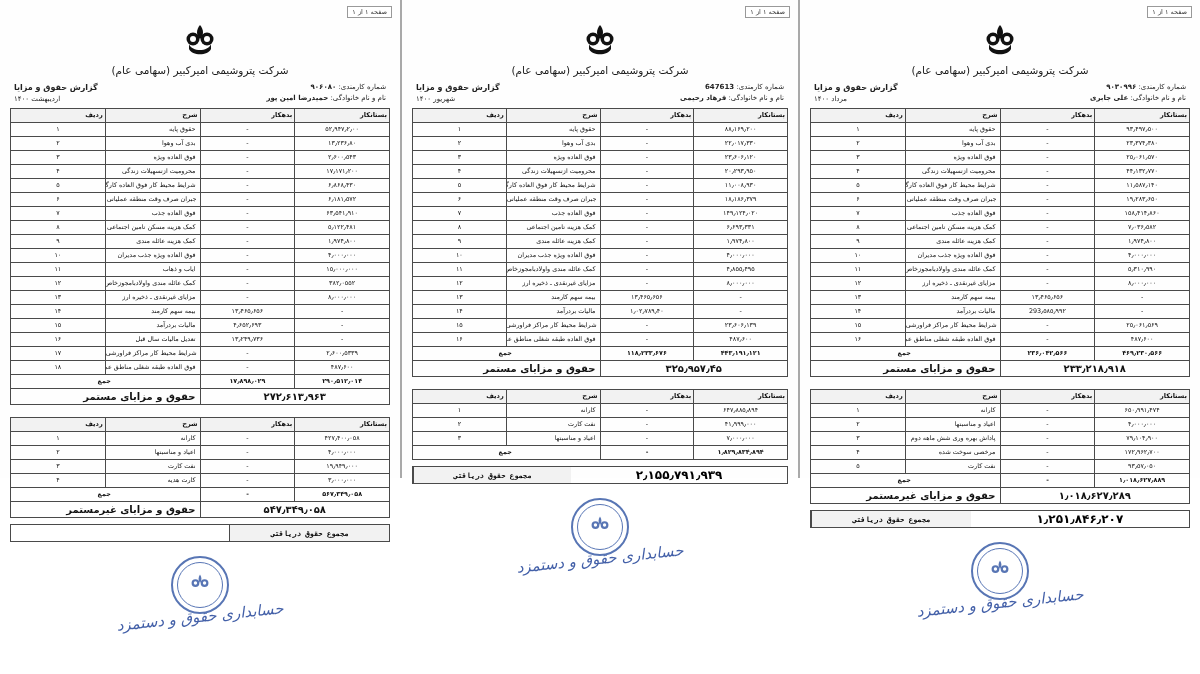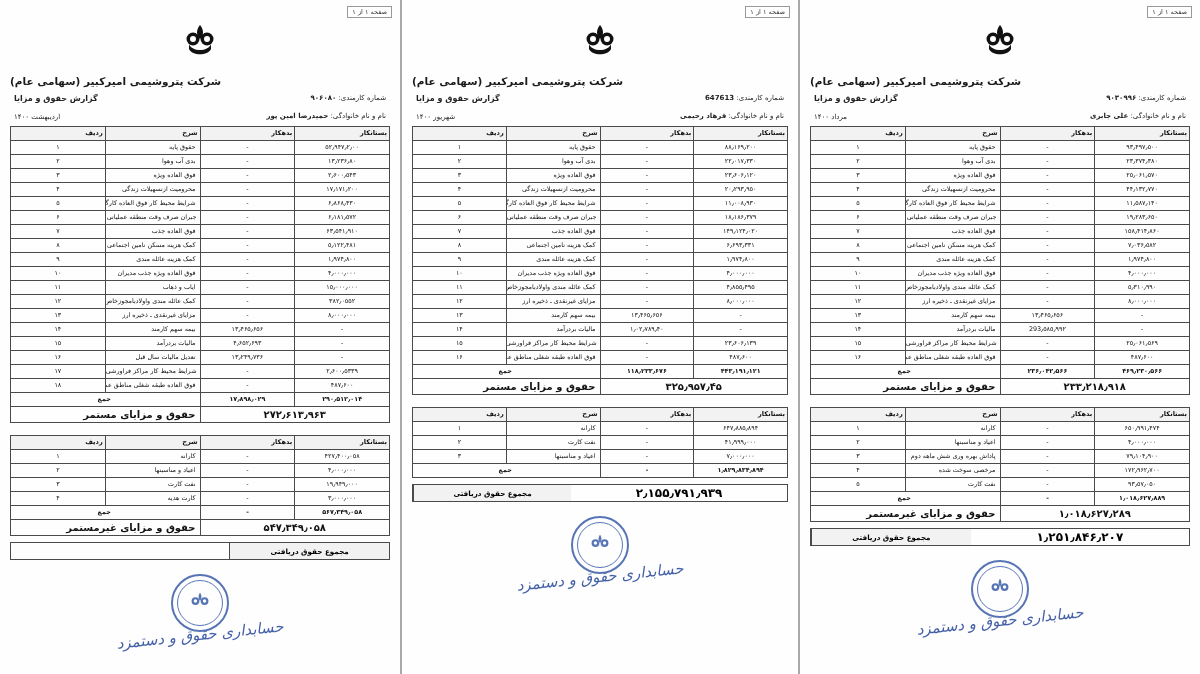--- a/index.html
+++ b/index.html
@@ -10,21 +10,21 @@
     font-family:"DejaVu Sans","Liberation Sans",sans-serif;
     overflow:hidden;
   }
   .sheets{
     display:flex;
     width:1200px;height:674px;
     box-sizing:border-box;
   }
   .sheet{
     position:relative;
-    width:400px;height:674px;
+    width:400px;height:478px;
     box-sizing:border-box;
     background:#fefefe;
     border-left:2px solid #a9a9a9;
     padding:6px 10px 0 10px;
   }
   .sheet:last-child{border-left:none;}
   .sheet.s1{width:402px;}
   .sheet.s2{width:398px;}
   .sheet.s3{width:400px;}
 
@@ -35,36 +35,36 @@
     padding:1px 4px;
     background:#fff;
   }
   .logo{
     text-align:center;
     margin-top:16px;
     height:40px;
   }
   .logo svg{display:inline-block;}
   .company{
-    text-align:left;
+    text-align:center;
     font-size:10.5px;
-    font-weight:bold;
+    font-weight:normal;
     color:#1a1a1a;
-    margin-top:13px;
+    margin-top:2px;
     letter-spacing:0;
   }
   .meta{
     display:flex;
     justify-content:space-between;
     font-size:7px;
     color:#222;
     margin-top:7px;
     padding:0 4px;
   }
-  .meta .col{display:flex;flex-direction:column;gap:10px;text-align:right;}
+  .meta .col{display:flex;flex-direction:column;gap:3px;text-align:right;}
   .meta .col.left{text-align:left;}
   .meta .ttl{font-weight:bold;font-size:8px;}
 
   table{
     width:100%;
     border-collapse:collapse;
     margin-top:5px;
     table-layout:fixed;
   }
   th,td{
@@ -102,20 +102,21 @@
     height:16px;
     align-items:stretch;
   }
   .final .lbl{
     flex:0 0 42%;
     border-left:1px solid #4a4a4a;
     font-size:7.2px;
     font-weight:bold;
     display:flex;align-items:center;justify-content:center;
     background:#f2f2f2;
+    font-family:Liberation Mono, monospace;
   }
   .final .val{
     flex:1;
     font-size:12px;
     font-weight:bold;
     display:flex;align-items:center;justify-content:center;
   }
   .stamp{
     margin-top:14px;
     text-align:center;

